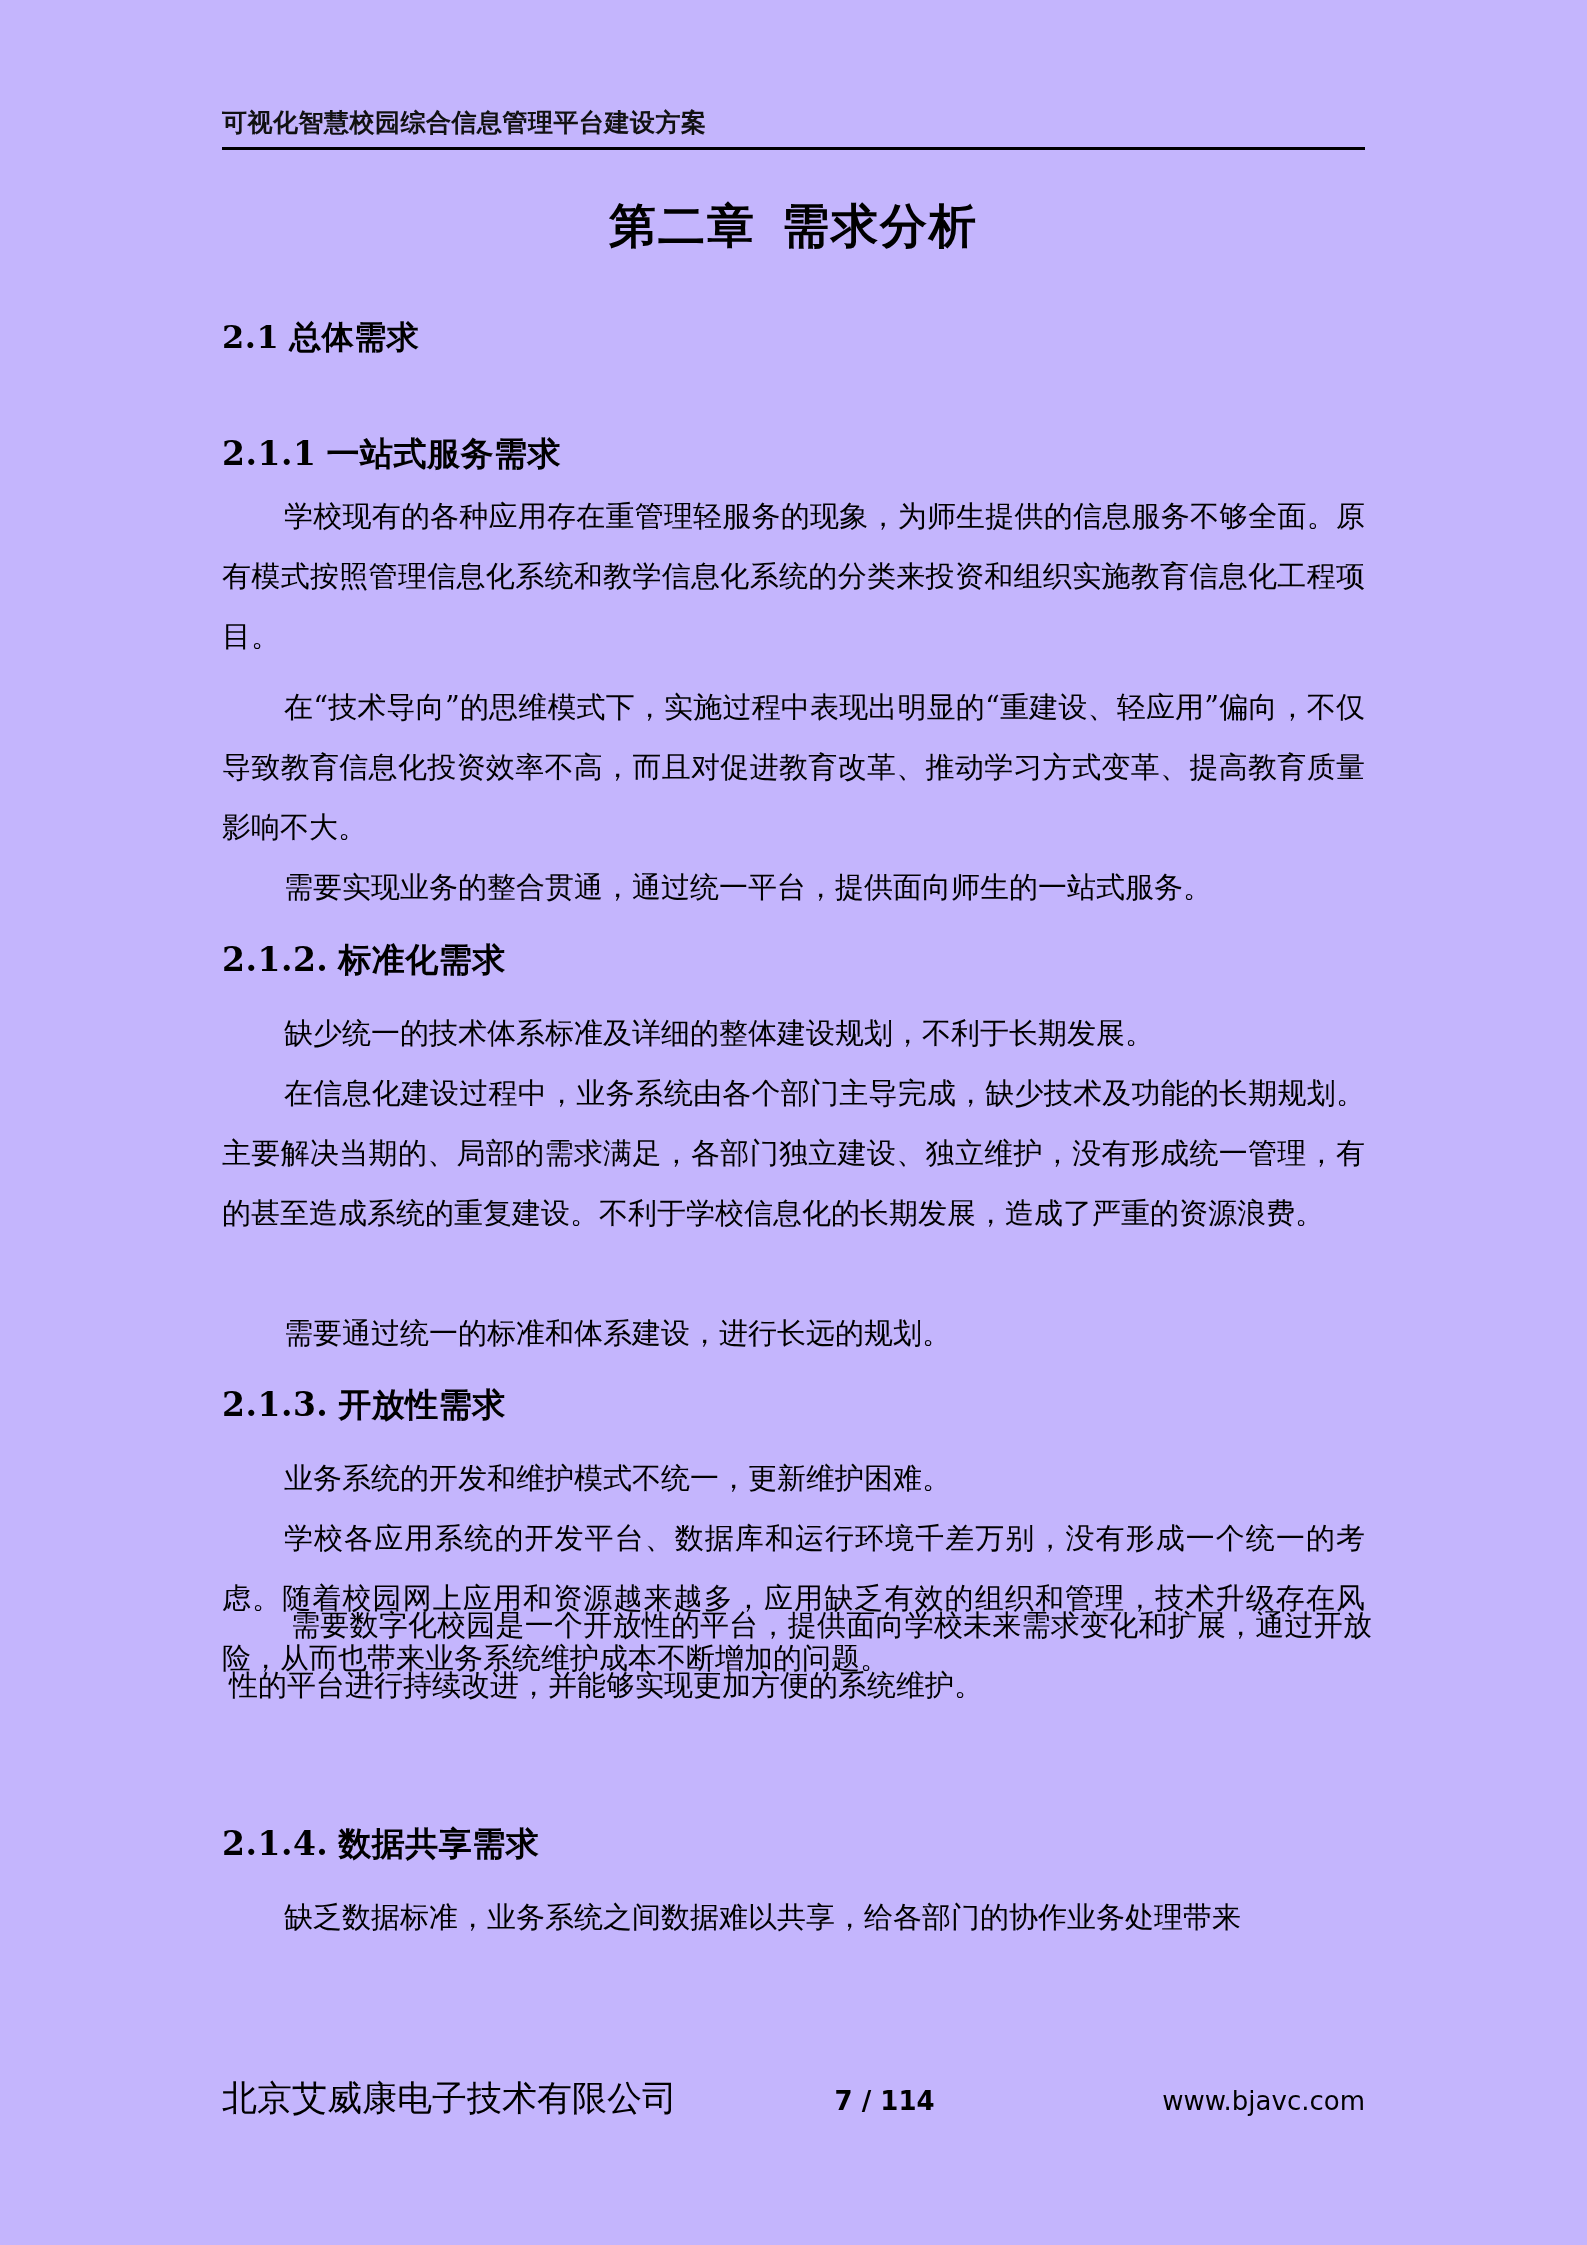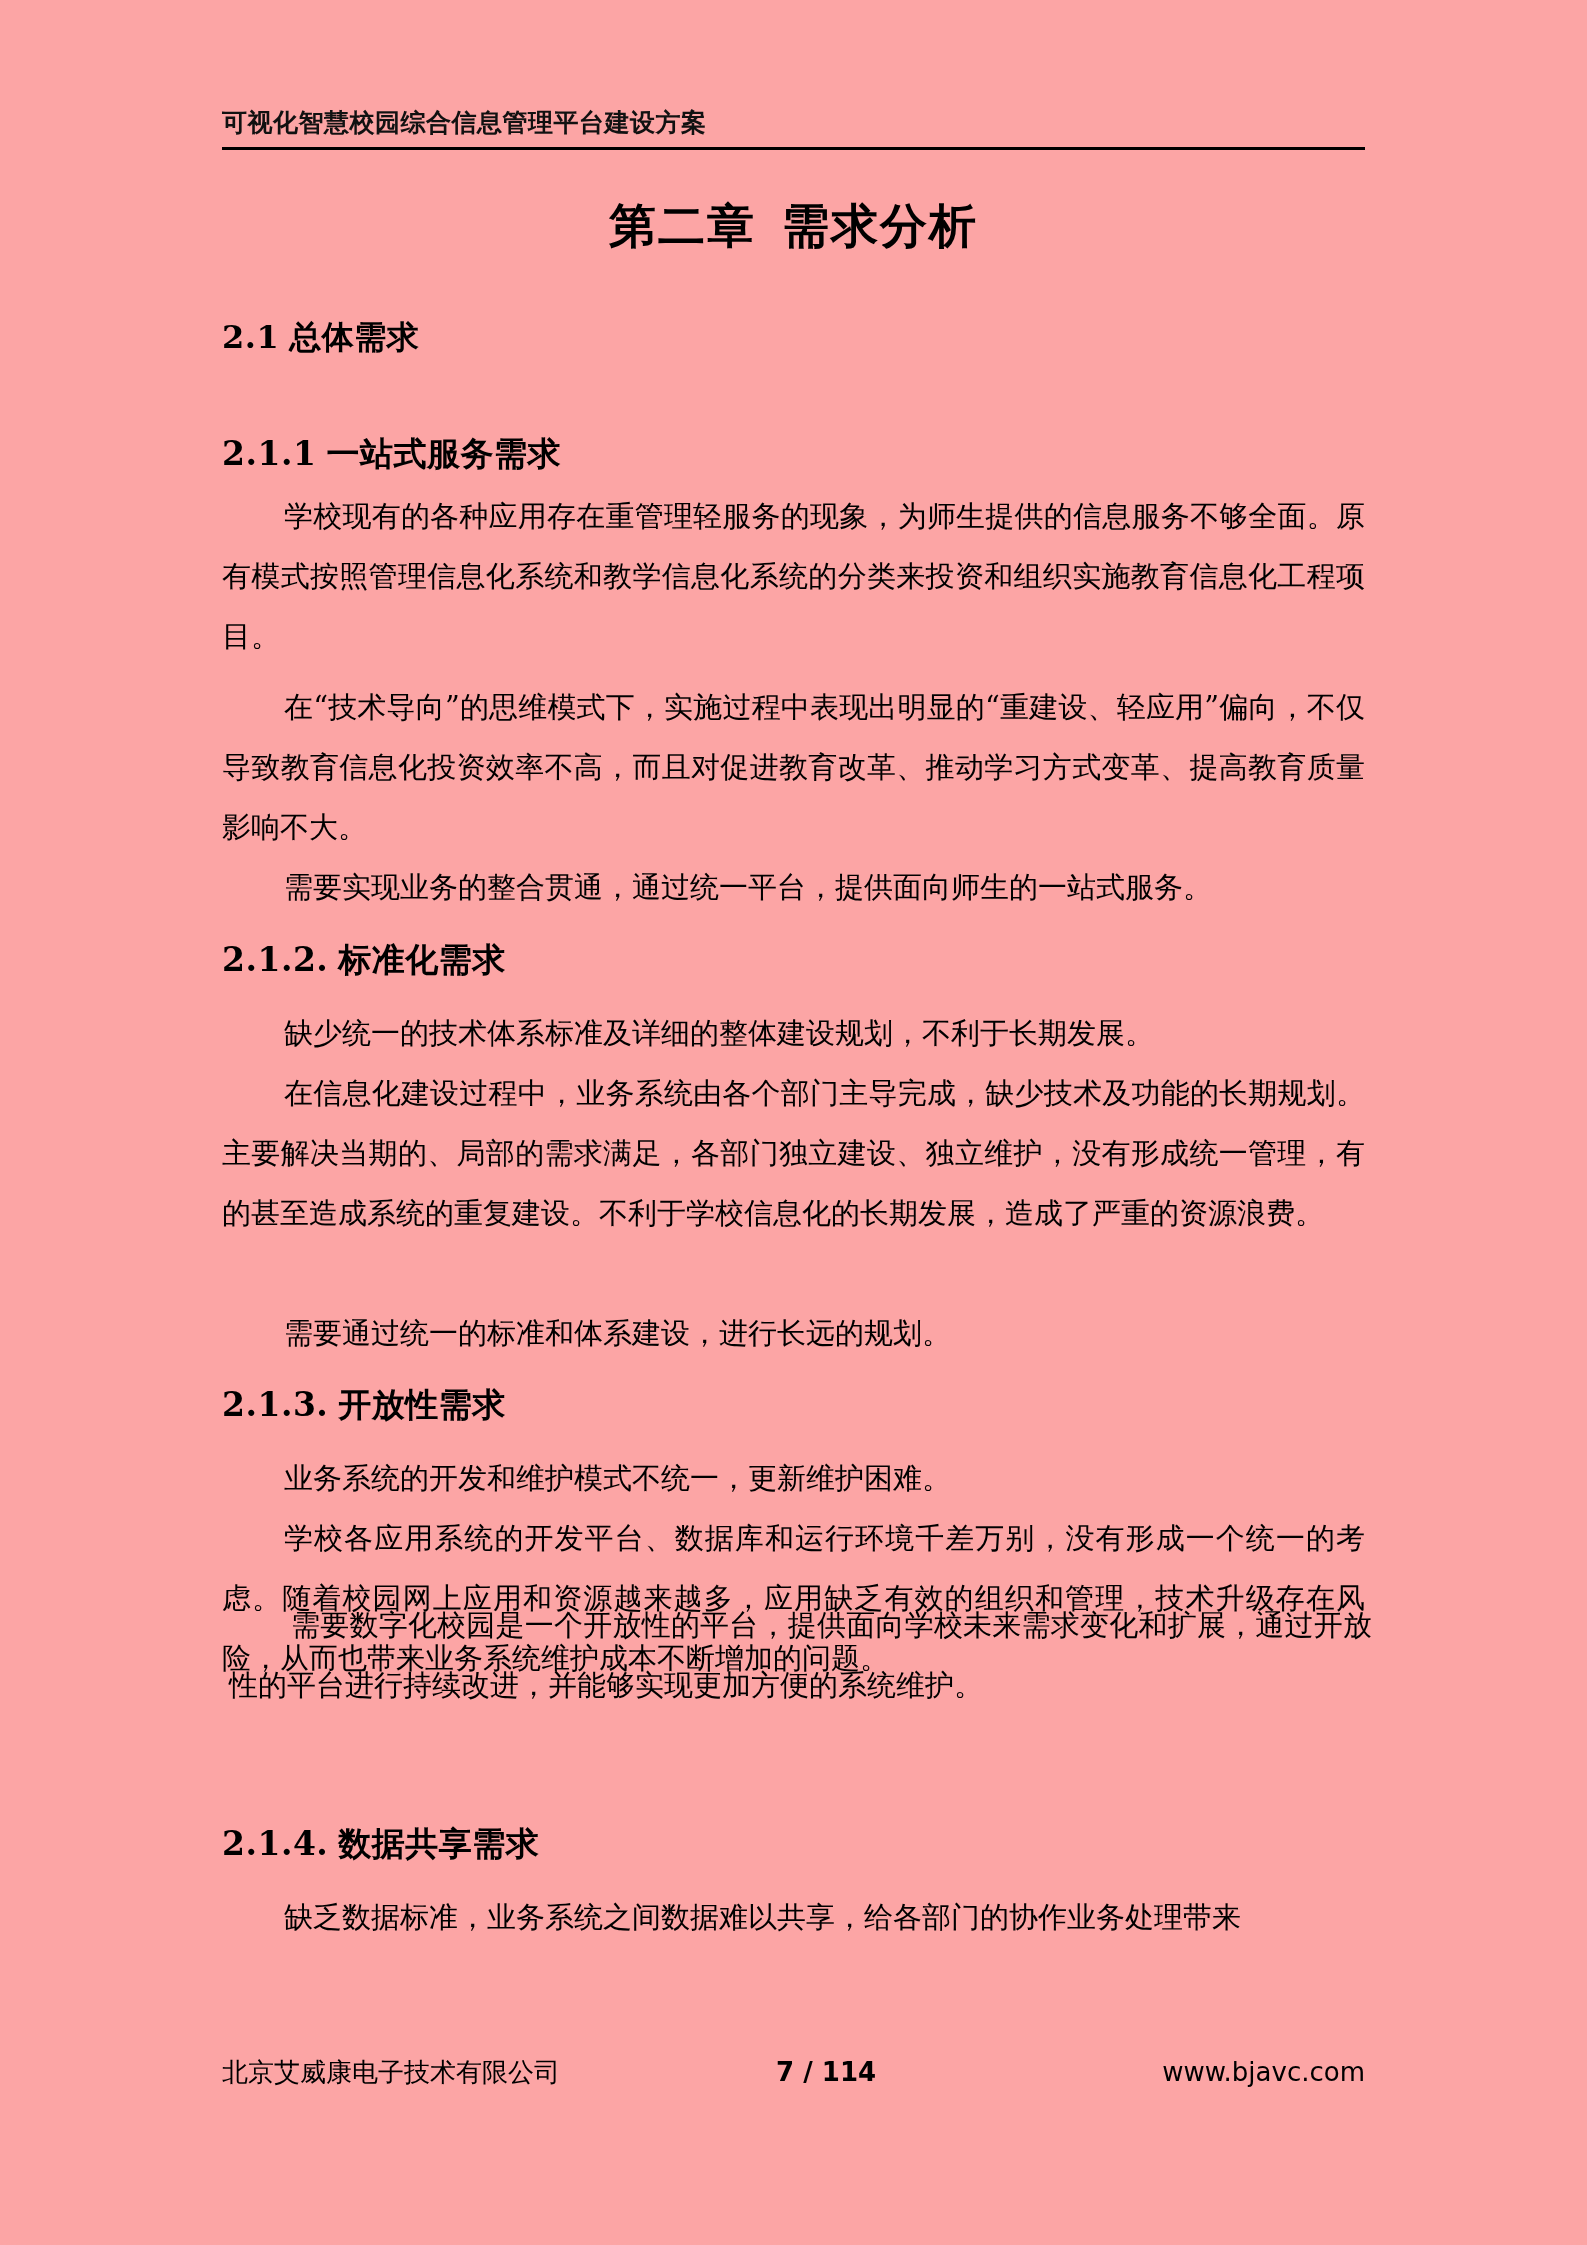--- a/index.html
+++ b/index.html
@@ -4,21 +4,21 @@
 <style>
   html, body {
     margin: 0;
     padding: 0;
     background: #ffffff;
   }
   .page {
     position: relative;
     width: 1587px;
     height: 2245px;
-    background: #fca5a5;
+    background: #c4b5fd;
     margin: 0 auto;
     font-family: "DejaVu Serif", "Liberation Serif", serif;
     color: #000000;
     overflow: hidden;
     box-sizing: border-box;
   }
   .content {
     position: absolute;
     left: 222px;
     top: 0;
@@ -100,23 +100,24 @@
   .footer {
     position: absolute;
     left: 0;
     top: 2055px;
     width: 1143px;
     display: flex;
     align-items: baseline;
     justify-content: space-between;
   }
   .footer-company {
-    font-size: 26px;
+    font-size: 35px;
     font-family: "DejaVu Serif", "Liberation Serif", serif;
     color: #000;
+    margin-top: 20px;
   }
   .footer-page {
     font-size: 26px;
     font-weight: 700;
     font-family: "DejaVu Sans", "Liberation Sans", sans-serif;
     color: #000;
     margin-left: -70px;
   }
   .footer-site {
     font-size: 26px;

